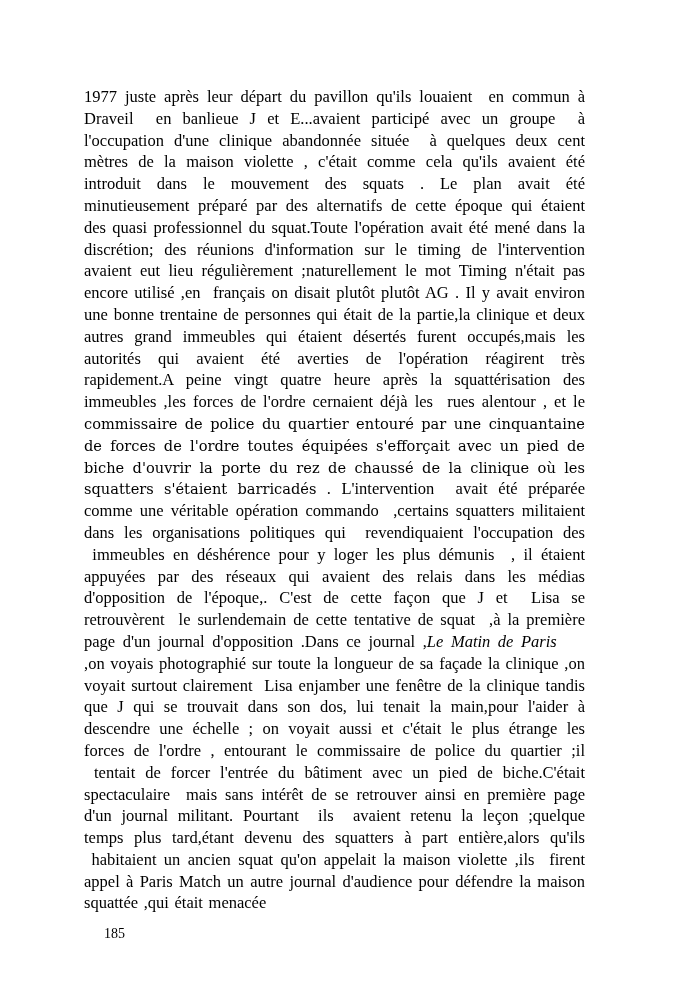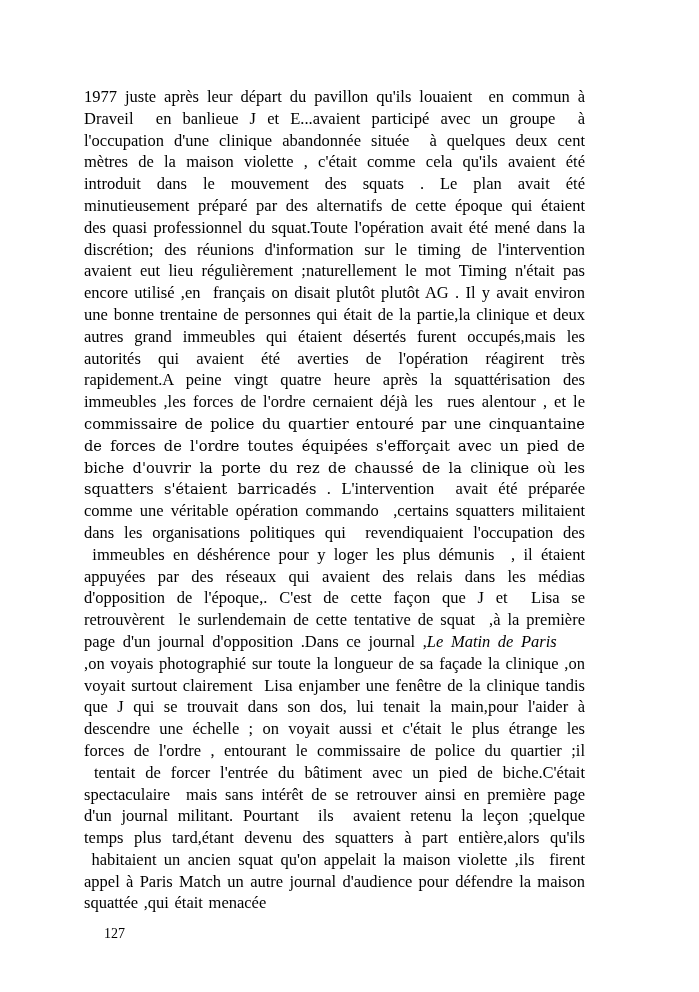--- a/index.html
+++ b/index.html
@@ -48,15 +48,15 @@
 </style>
 </head>
 <body>
 
 <div class="page">
 
   <div class="text-block">
     <p><span>1977 juste après leur départ du pavillon qu'ils louaient &nbsp;en commun à Draveil &nbsp;en banlieue J et E...avaient participé avec un groupe &nbsp;à l'occupation d'une clinique abandonnée située &nbsp;à quelques deux cent mètres de la maison violette , c'était comme cela qu'ils avaient été introduit dans le mouvement des squats . Le plan avait été minutieusement préparé par des alternatifs de cette époque qui étaient des quasi professionnel du squat.Toute l'opération avait été mené dans la discrétion; des réunions d'information sur le timing de l'intervention avaient eut lieu régulièrement ;naturellement le mot Timing n'était pas encore utilisé ,en &nbsp;français on disait plutôt plutôt AG . Il y avait environ une bonne trentaine de personnes qui était de la partie,la clinique et deux autres grand immeubles qui étaient désertés furent occupés,mais les autorités qui avaient été averties de l'opération réagirent très rapidement.A peine vingt quatre heure après la squattérisation des immeubles ,les forces de l'ordre cernaient déjà les &nbsp;rues alentour , et le </span><span class="alt-font">commissaire de police du quartier entouré par une cinquantaine de forces de l'ordre toutes équipées s'efforçait avec un pied de biche d'ouvrir la porte du rez de chaussé de la clinique où les squatters s'étaient barricadés . </span><span>L'intervention &nbsp;avait été préparée comme une véritable opération commando &nbsp;,certains squatters militaient dans les organisations politiques qui &nbsp;revendiquaient l'occupation des &nbsp;immeubles en déshérence pour y loger les plus démunis &nbsp;, il étaient appuyées par des réseaux qui avaient des relais dans les médias d'opposition de l'époque,. C'est de cette façon que J et &nbsp;Lisa se retrouvèrent &nbsp;le surlendemain de cette tentative de squat &nbsp;,à la première page d'un journal d'opposition .Dans ce journal ,</span><span class="journal-italic">Le Matin de Paris</span><span>&nbsp;&nbsp;&nbsp;&nbsp; ,on voyais photographié sur toute la longueur de sa façade la clinique ,on voyait surtout clairement &nbsp;Lisa enjamber une fenêtre de la clinique tandis que J qui se trouvait dans son dos, lui tenait la main,pour l'aider à descendre une échelle ; on voyait aussi et c'était le plus étrange les forces de l'ordre , entourant le commissaire de police du quartier ;il &nbsp;tentait de forcer l'entrée du bâtiment avec un pied de biche.C'était spectaculaire &nbsp;mais sans intérêt de se retrouver ainsi en première page d'un journal militant. Pourtant &nbsp;ils &nbsp;avaient retenu la leçon ;quelque temps plus tard,étant devenu des squatters à part entière,alors qu'ils &nbsp;habitaient un ancien squat qu'on appelait la maison violette ,ils &nbsp;firent appel à Paris Match un autre journal d'audience pour défendre la maison squattée ,qui était menacée</span></p>
   </div>
 
-  <div class="page-number">127</div>
+  <div class="page-number">185</div>
 
 </div>
 
 </body></html>

